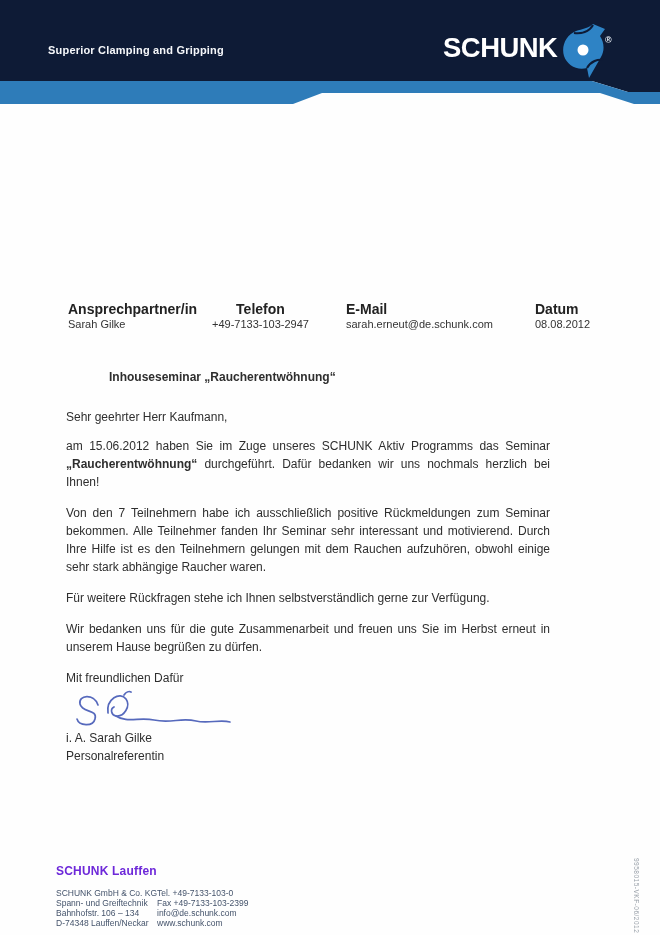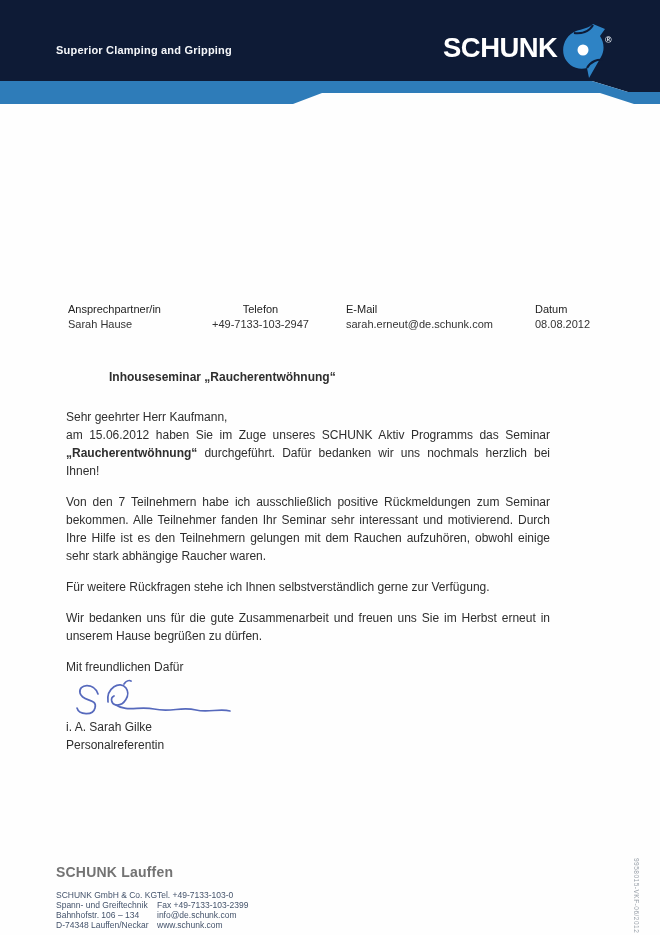--- a/index.html
+++ b/index.html
@@ -11,21 +11,21 @@
     position: relative;
     width: 660px;
     height: 935px;
     overflow: hidden;
   }
   .page { position: absolute; inset: 0; background: #fefefe; }
 
   
   .header-svg { position: absolute; top: 0; left: 0; }
   .tagline {
-    position: absolute; left: 56px; top: 44px;
+    position: absolute; left: 48px; top: 44px;
     color: #f5f7fa; font-size: 11px; font-weight: bold;
     letter-spacing: 0.2px;
   }
   .brand-wrap { position: absolute; left: 443px; top: 30px; width: 200px; height: 50px; }
   .brand-text {
     position: absolute; left: 0; top: 2px;
     color: #ffffff; font-size: 28px; font-weight: bold;
     letter-spacing: -0.5px; transform: scaleX(0.98); transform-origin: left;
   }
   .brand-icon { position: absolute; left: 119px; top: -7px; }
@@ -36,44 +36,44 @@
 
   
   .recipient {
     position: absolute; left: 70px; top: 168px;
     font-size: 11.5px; line-height: 15px; color: #333333;
   }
 
   
   .contact-bar { position: absolute; left: 68px; top: 302px; width: 540px; }
   .contact-col { position: absolute; top: 0; }
-  .contact-col .lbl { font-size: 11px; font-weight: normal; color: #222222; line-height: 14px; }
+  .contact-col .lbl { font-size: 14px; font-weight: bold; color: #222222; line-height: 14px; }
   .contact-col .val { font-size: 11px; color: #333333; line-height: 17px; }
   .col-0 { left: 0; }
   .col-1 { left: 144px; text-align: center; }
   .col-2 { left: 278px; }
   .col-3 { left: 467px; }
 
   
   .letter {
     position: absolute; left: 66px; top: 368px; width: 484px;
     font-size: 12px; line-height: 18px; color: #2e2e2e;
   }
   .subject { font-weight: bold; margin-bottom: 22px; padding-left: 43px; }
-  .salutation { margin-bottom: 0; }
+  .salutation { margin-bottom: 11px; }
   .para { text-align: justify; margin-bottom: 13px; }
   .closing { margin-bottom: 2px; }
   .signature-svg { display: block; margin: 2px 0 0 2px; }
   .signer-name { margin-top: -2px; }
   .signer-title { }
 
   
   .footer { position: absolute; left: 56px; top: 864px; }
   .footer-site {
-    font-size: 14px; font-weight: bold; color: #737373;
+    font-size: 12px; font-weight: bold; color: #6d28d9;
     margin-bottom: 10px; letter-spacing: 0.2px;
   }
   .footer-cols { position: relative; font-size: 8.5px; line-height: 10px; color: #44536b; }
   .footer-col-company { position: absolute; left: 0; top: 0; width: 120px; }
   .footer-col-contact { position: absolute; left: 101px; top: 0; width: 140px; }
   .footer-cols { height: 46px; width: 300px; }
 
   
   .side-code {
     position: absolute; left: 633px; top: 858px;
@@ -101,21 +101,21 @@
         <circle cx="21" cy="27" r="5.5" fill="#ffffff"></circle>
       </svg>
       <div class="brand-reg">®</div>
     </div>
   </div>
 
 
   <div class="contact-bar">
     <div class="contact-col col-0">
       <div class="lbl">Ansprechpartner/in</div>
-      <div class="val">Sarah Hause</div>
+      <div class="val">Sarah Gilke</div>
     </div>
     <div class="contact-col col-1">
       <div class="lbl">Telefon</div>
       <div class="val">+49-7133-103-2947</div>
     </div>
     <div class="contact-col col-2">
       <div class="lbl">E-Mail</div>
       <div class="val">sarah.erneut@de.schunk.com</div>
     </div>
     <div class="contact-col col-3">

